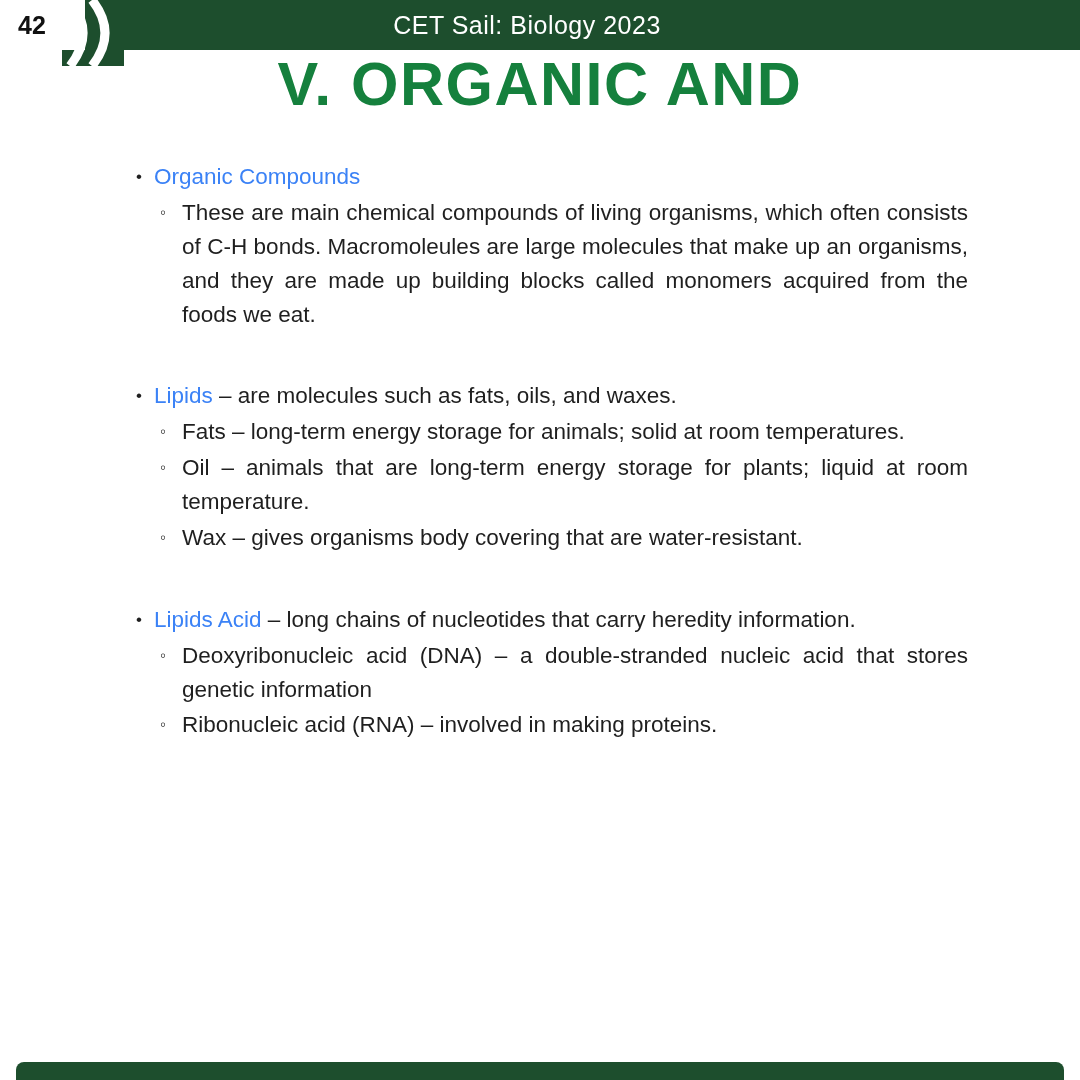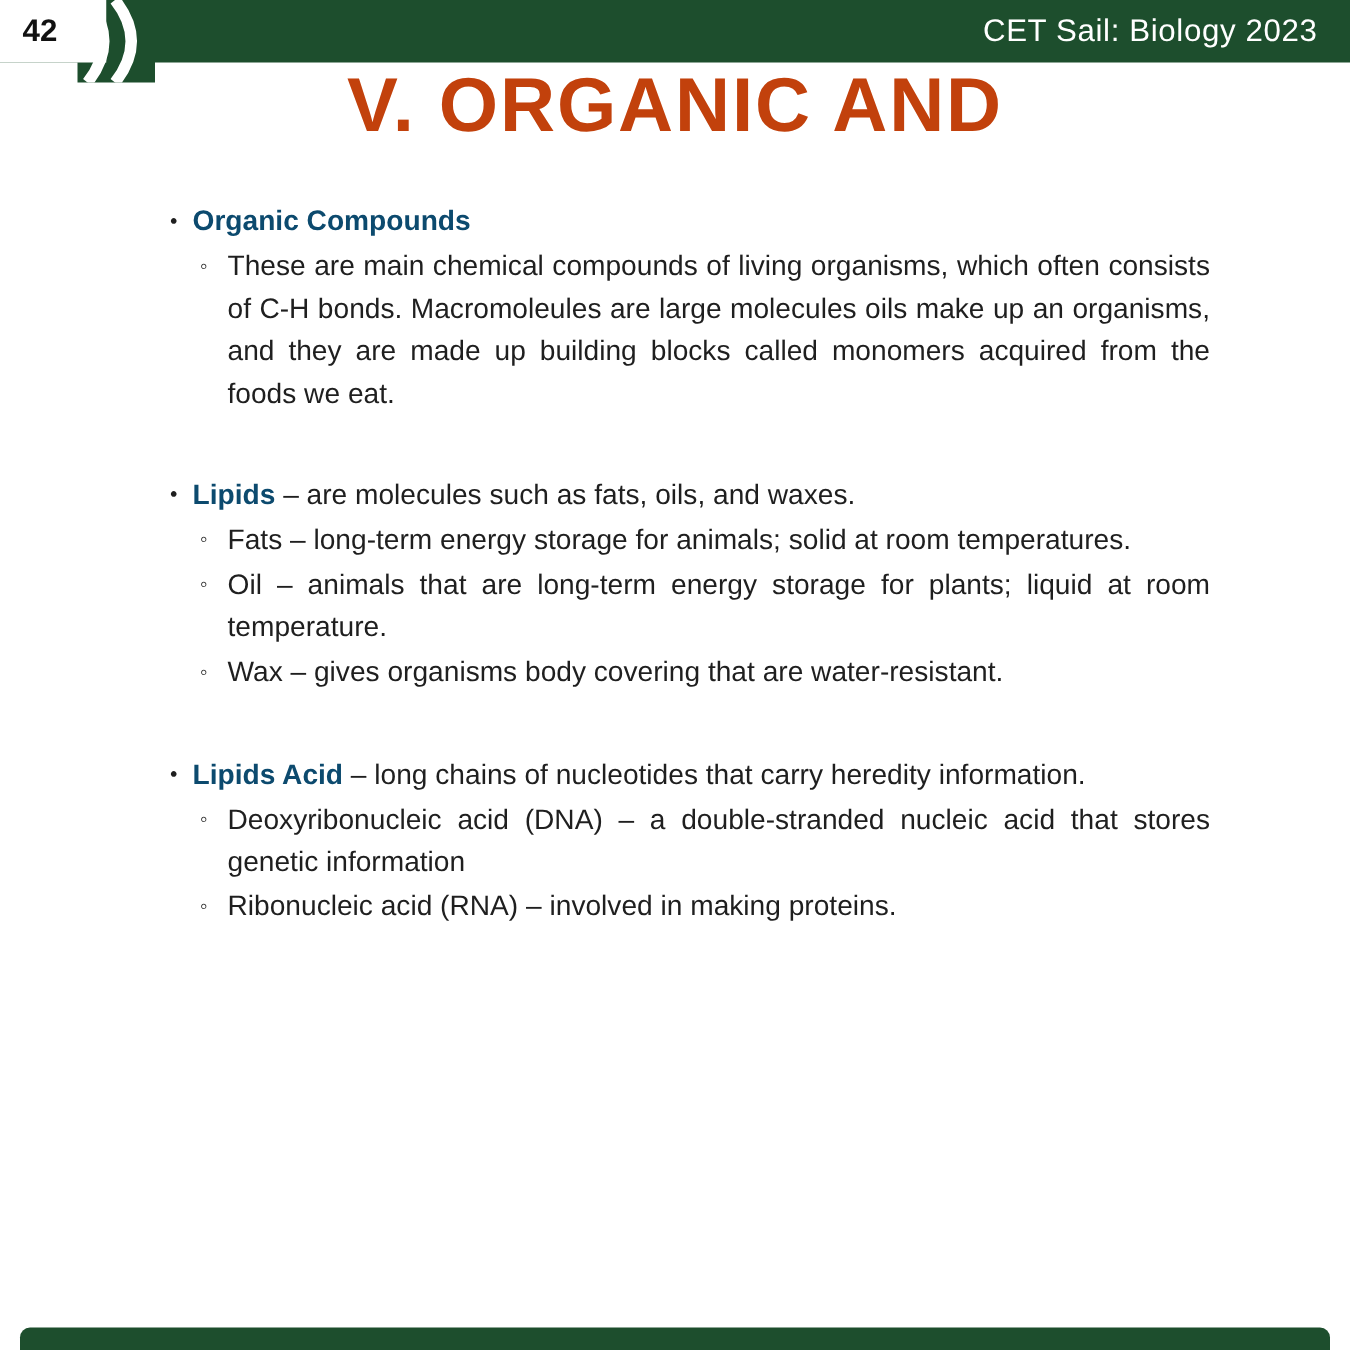--- a/index.html
+++ b/index.html
@@ -15,21 +15,21 @@
   }
 
   
   .header-bar {
     position: absolute;
     top: 0; left: 0; right: 0;
     height: 50px;
     background: #1d4e2d;
     display: flex;
     align-items: center;
-    justify-content: flex-end;
+    justify-content: center;
     padding-right: 26px;
     box-sizing: border-box;
   }
   .header-title {
     color: #ffffff;
     font-size: 25px;
     font-weight: 500;
     letter-spacing: 0.5px;
   }
   .page-num-box {
@@ -52,21 +52,21 @@
     width: 62px;
     height: 66px;
     background: #1d4e2d;
   }
   .stripe-tab svg { display: block; width: 100%; height: 100%; }
 
   
   .doc-title {
     margin: 50px 20px 0 20px;
     text-align: center;
-    color: #c2410c;
+    color: #15803d;
     font-size: 61px;
     font-weight: 800;
     line-height: 1.12;
     letter-spacing: 1.5px;
     font-family: "Liberation Sans", sans-serif;
   }
 
   
   .content {
     margin: 42px 112px 0 136px;
@@ -77,21 +77,21 @@
 
   .l1 { display: flex; }
   .l1 .bullet {
     width: 18px;
     flex: 0 0 18px;
     font-size: 17px;
     line-height: 34px;
     color: #1f1f1f;
   }
   .l1 p { flex: 1; margin: 0; text-align: justify; }
-  .l1 strong { font-weight: 700; color: #0c4a6e; }
+  .l1 strong { font-weight: 400; color: #3b82f6; }
 
   .l2 { display: flex; margin-left: 24px; margin-top: 2px; }
   .l2 .bullet {
     width: 22px;
     flex: 0 0 22px;
     font-size: 17px;
     line-height: 34px;
     color: #1f1f1f;
   }
   .l2 p { flex: 1; margin: 0; text-align: justify; }
@@ -131,21 +131,21 @@
 
   <div class="content">
 
     <div class="section">
       <div class="l1">
         <span class="bullet">•</span>
         <p><strong>Organic Compounds</strong><span></span></p>
       </div>
       <div class="l2">
         <span class="bullet">◦</span>
-        <p>These are main chemical compounds of living organisms, which often consists of C-H bonds. Macromoleules are large molecules oils make up an organisms, and they are made up building blocks called monomers acquired from the foods we eat.</p>
+        <p>These are main chemical compounds of living organisms, which often consists of C-H bonds. Macromoleules are large molecules that make up an organisms, and they are made up building blocks called monomers acquired from the foods we eat.</p>
       </div>
     </div>
 
     <div class="section">
       <div class="l1">
         <span class="bullet">•</span>
         <p><strong>Lipids</strong><span> – are molecules such as fats, oils, and waxes.</span></p>
       </div>
       <div class="l2">
         <span class="bullet">◦</span>

